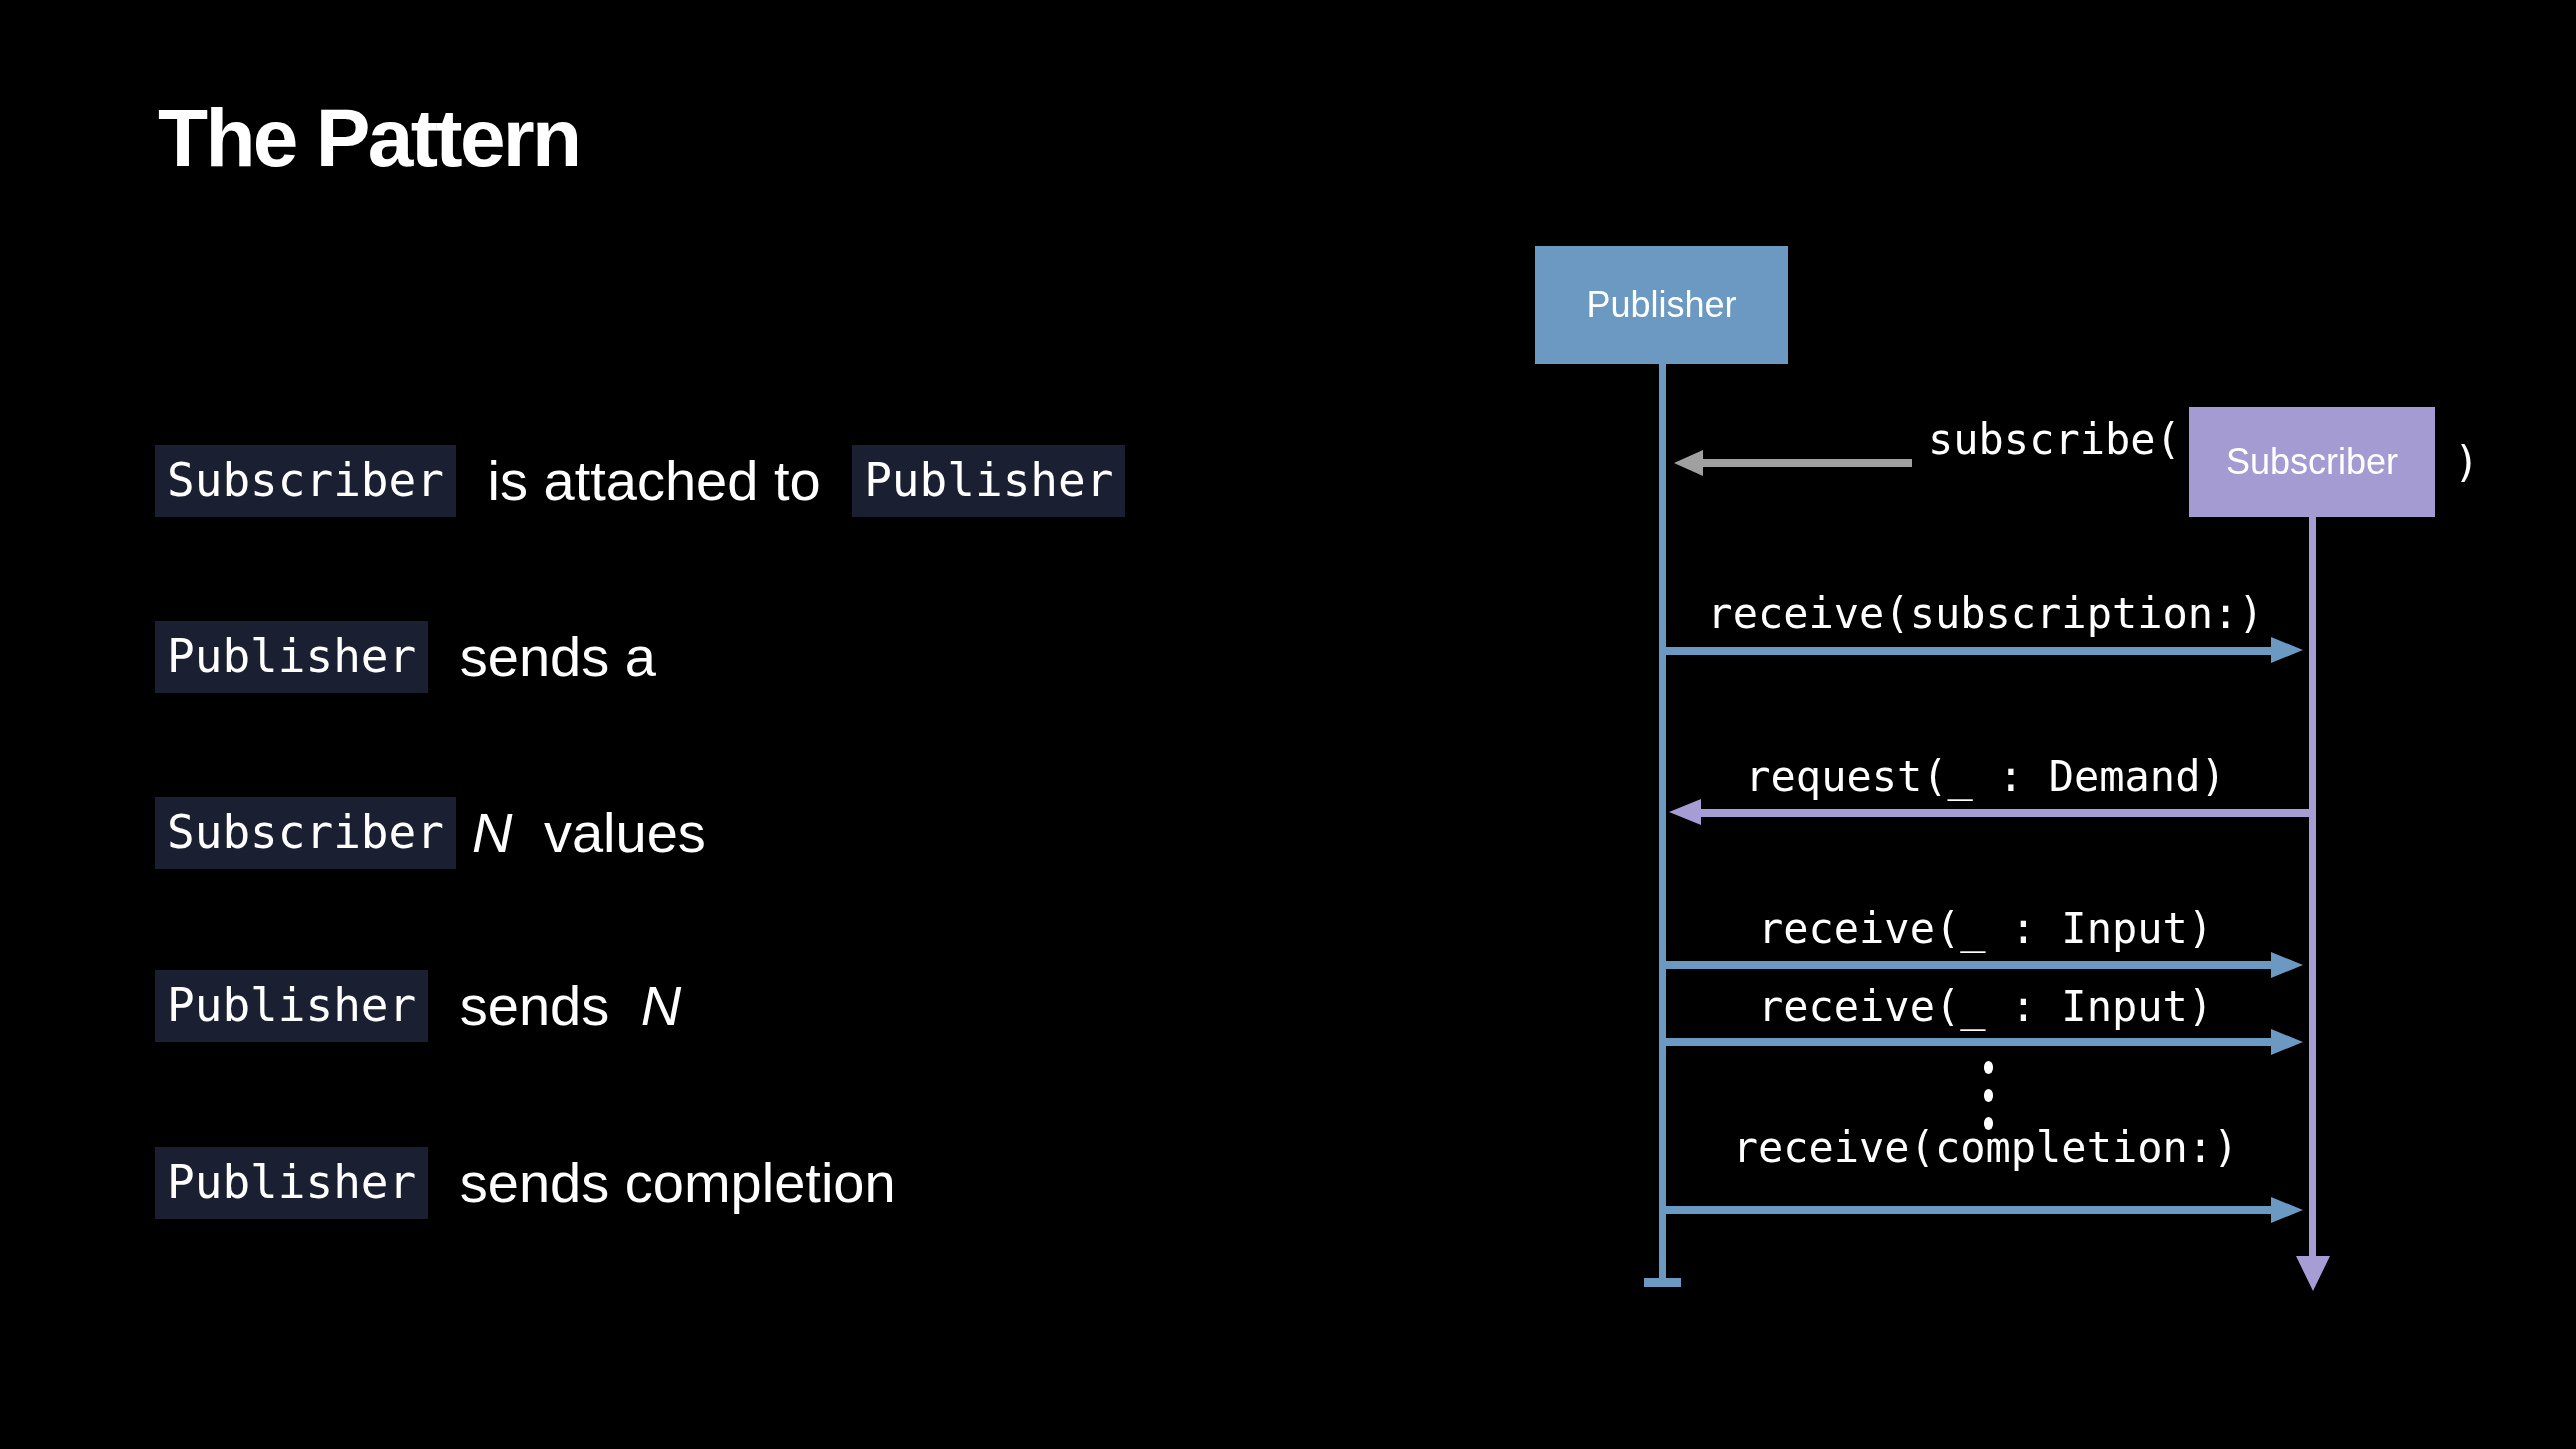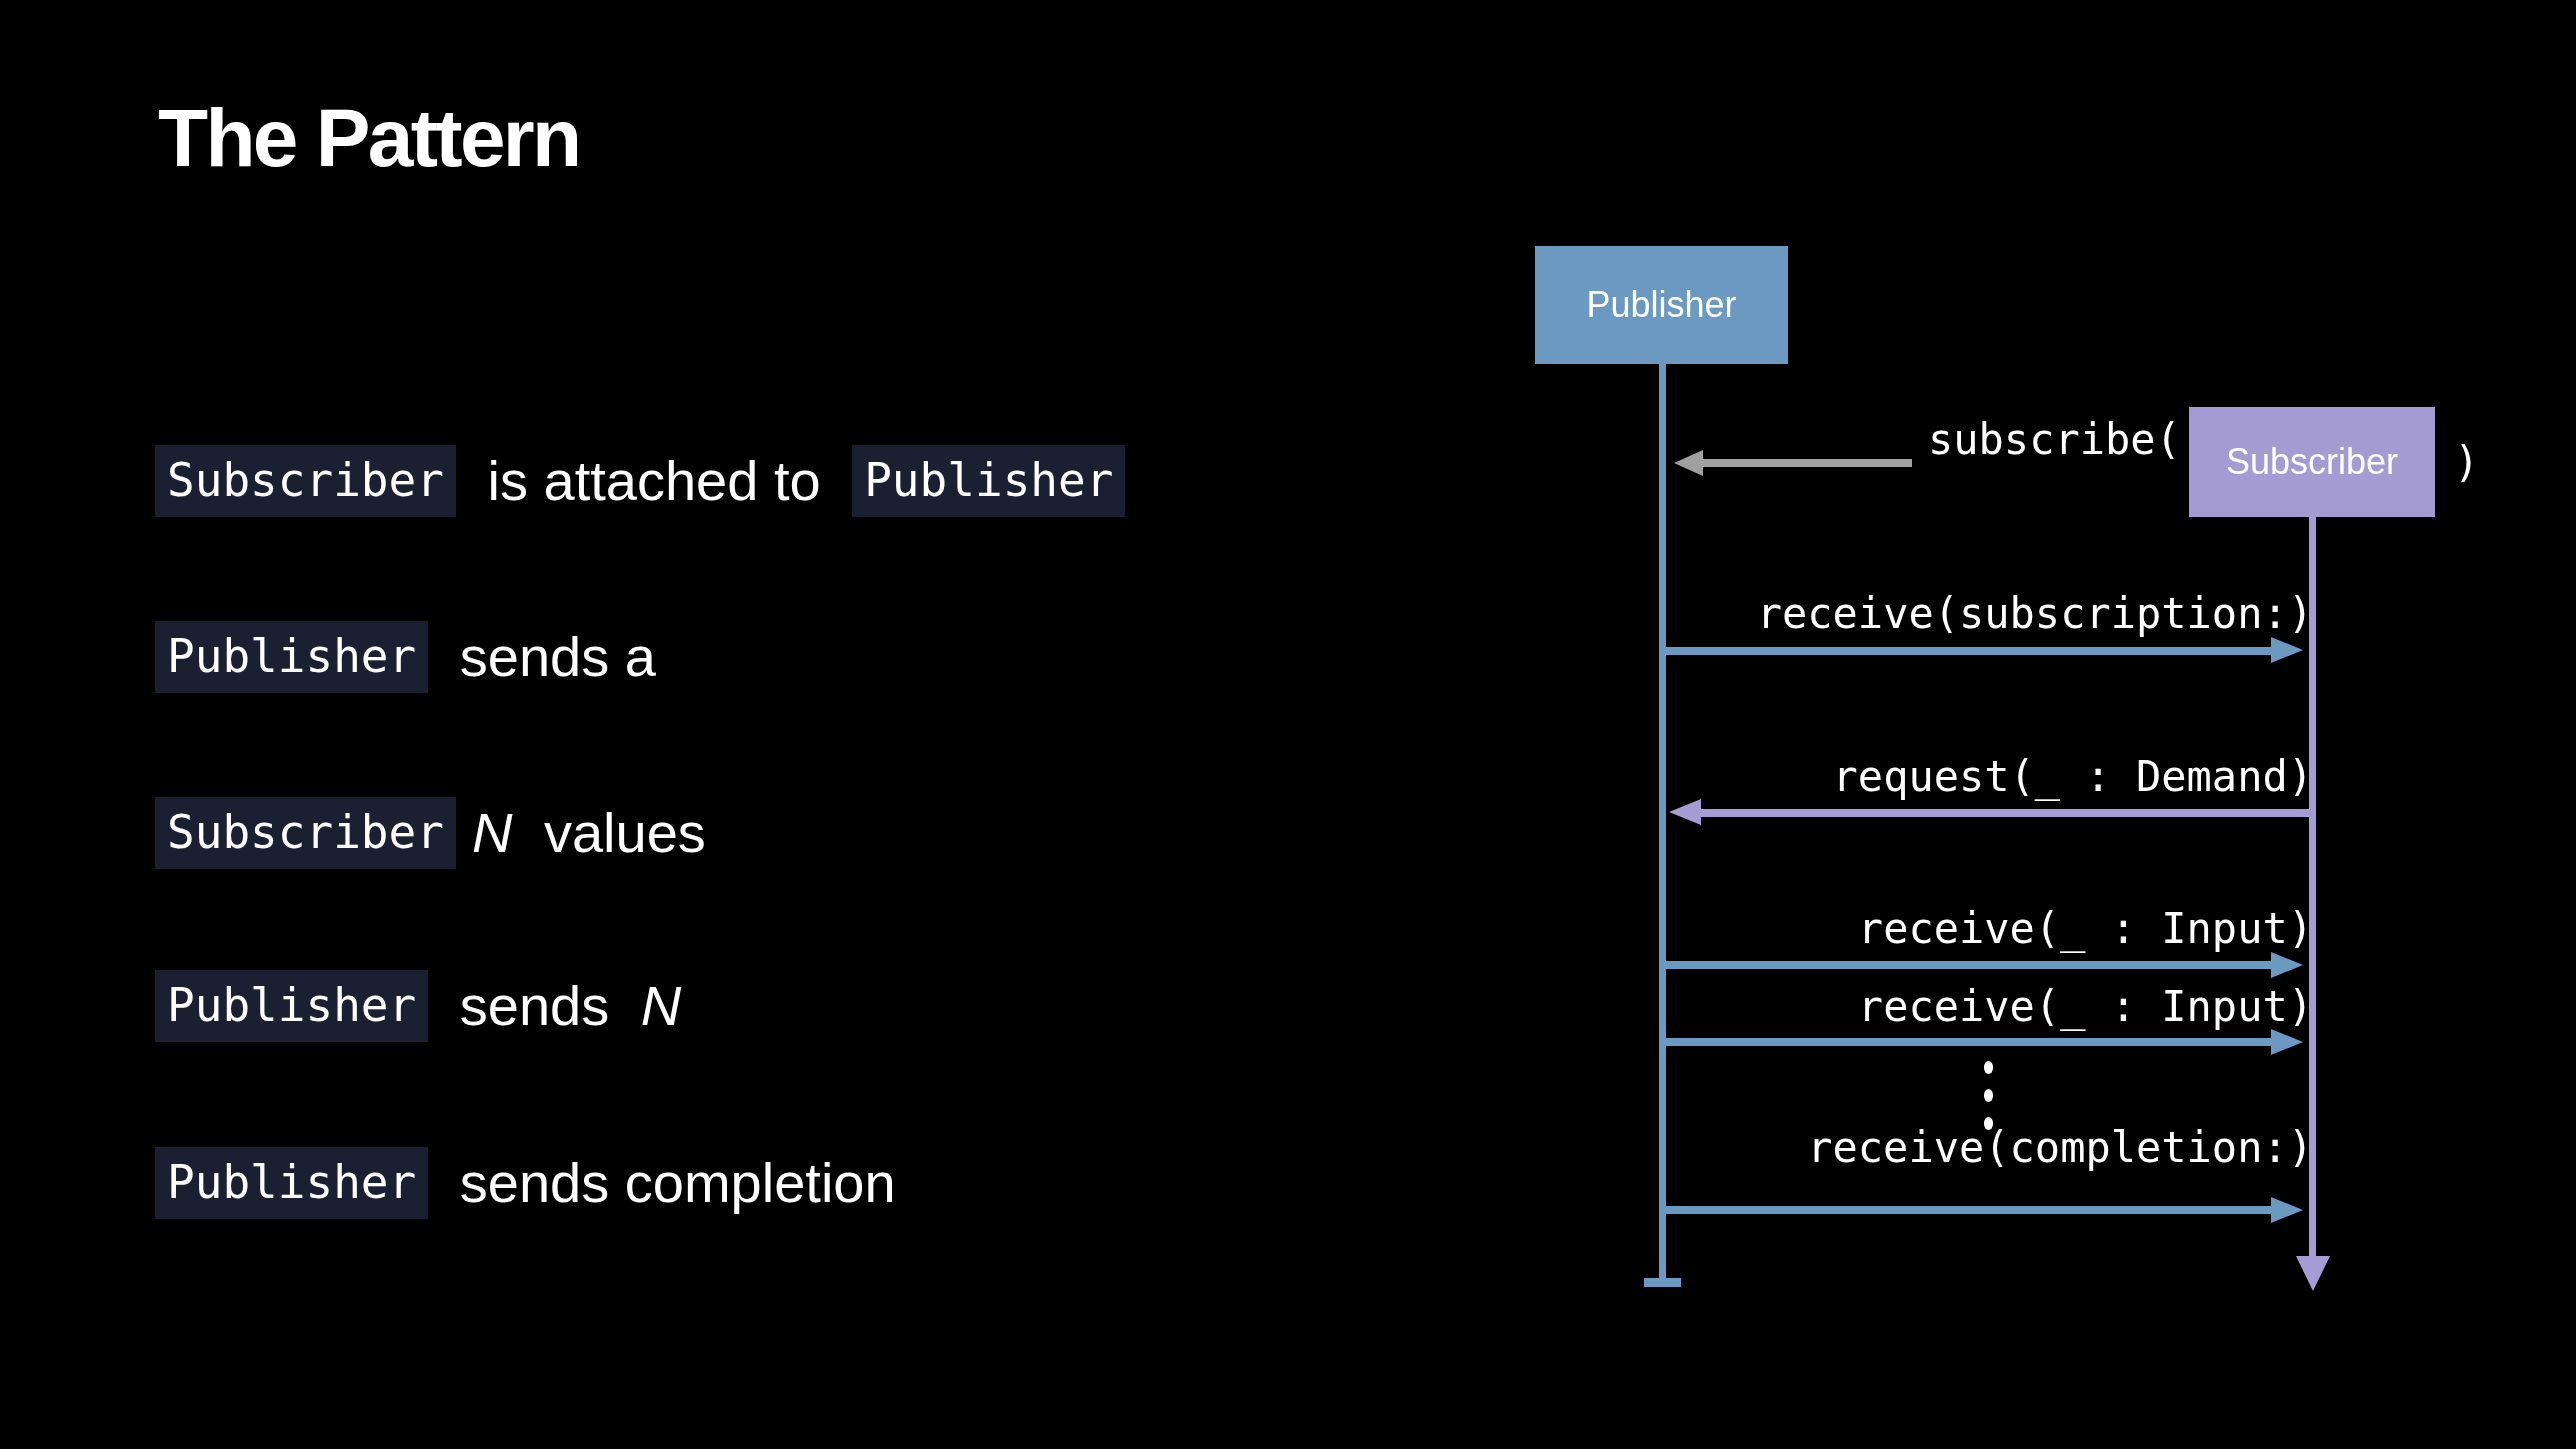--- a/index.html
+++ b/index.html
@@ -50,21 +50,21 @@
   .arrow-line.purple { background:#a69dd5; }
   .arrow-line.gray { background:#a0a0a0; }
   .head { position:absolute; width:0; height:0; border-top:13.4px solid transparent; border-bottom:13.4px solid transparent; }
   .head.right.blue { border-left:32px solid #6c99c1; }
   .head.left.purple { border-right:32px solid #a69dd5; }
   .head.left.gray { border-right:29.5px solid #a0a0a0; }
   .msg-label {
     position:absolute; left:1634px; width:655px;
     font-family:"DejaVu Sans Mono","Liberation Mono",monospace;
     font-size:42px; line-height:51px; color:#ffffff;
-    text-align:right; white-space:pre;
+    text-align:center; white-space:pre;
   }
   .inline-label {
     position:absolute;
     font-family:"DejaVu Sans Mono","Liberation Mono",monospace;
     font-size:42px; line-height:52px; color:#ffffff; white-space:pre;
   }
   .dot { position:absolute; left:1960px; width:9.4px; height:12.7px; border-radius:50%; background:#ffffff; }
 </style>
 </head>
 <body>

